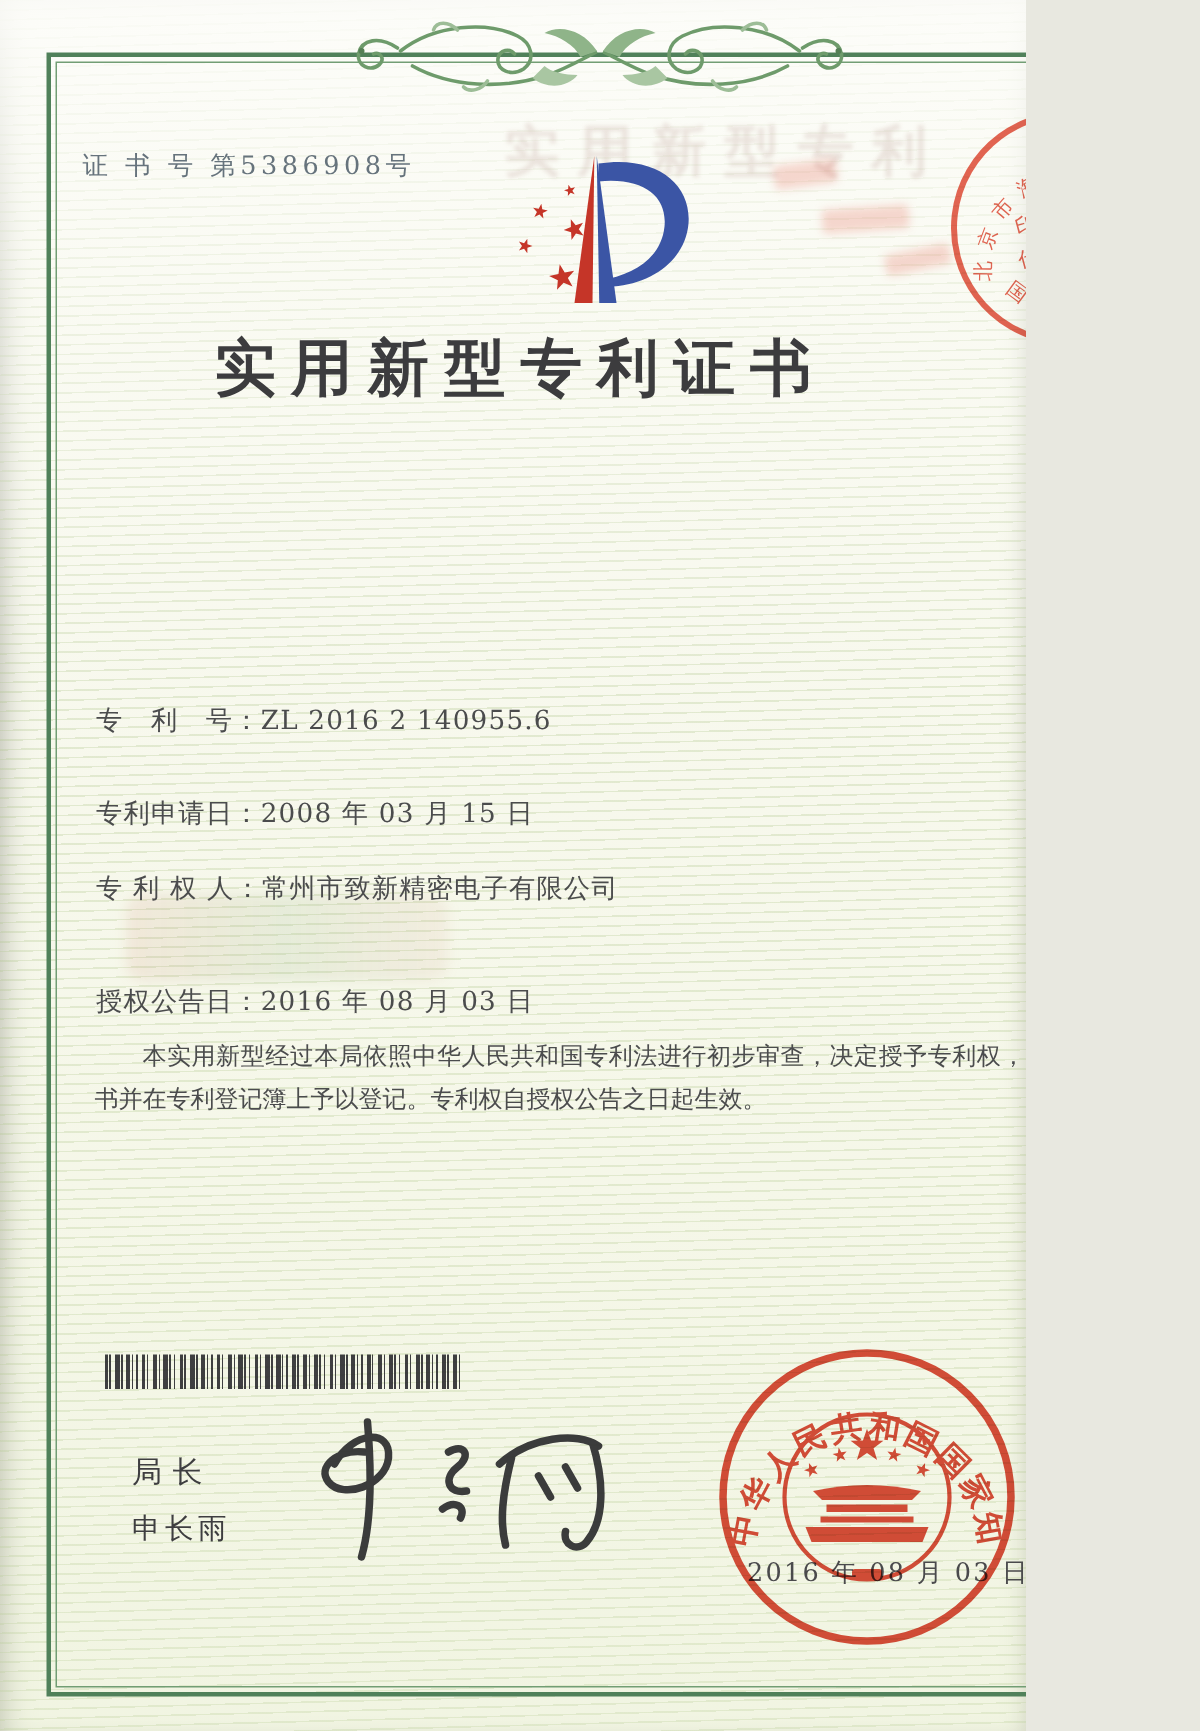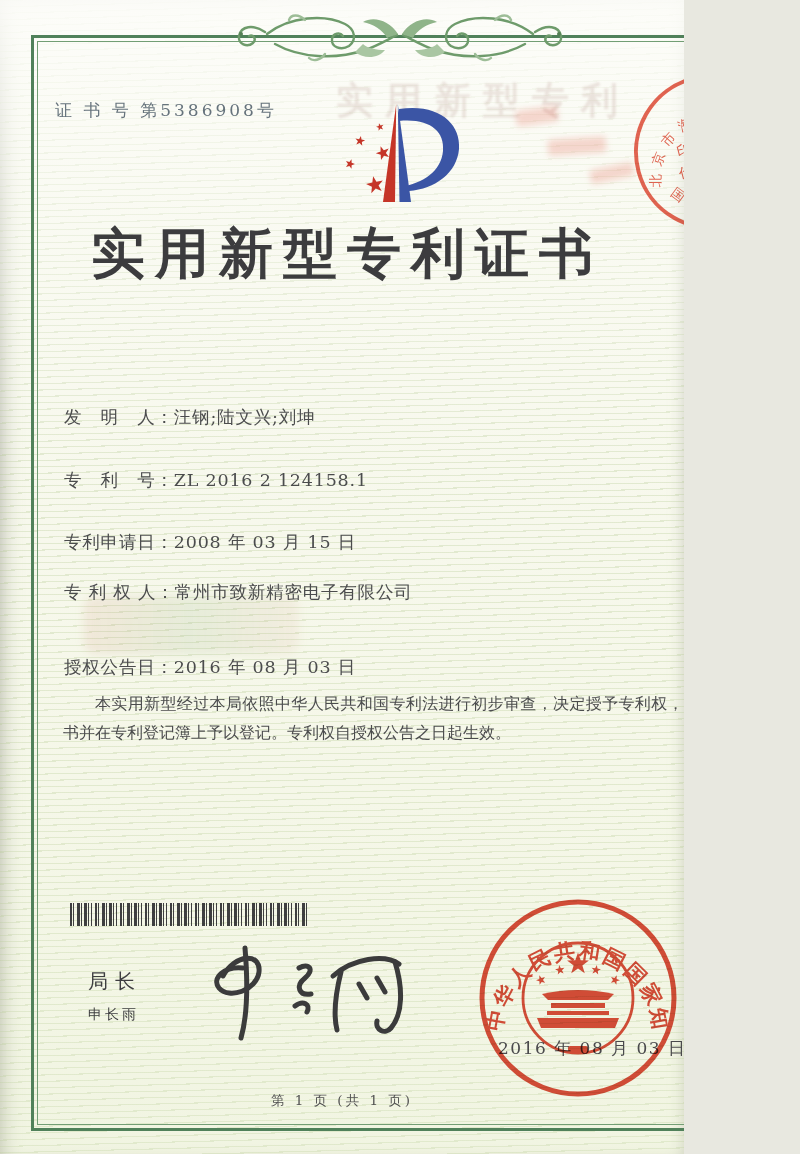--- a/index.html
+++ b/index.html
@@ -17,34 +17,34 @@
     background:linear-gradient(180deg,rgba(253,253,250,.92) 0%,rgba(253,253,250,.45) 18%,rgba(253,253,250,.08) 40%,rgba(234,241,211,.18) 72%,rgba(228,237,204,.32) 100%);}
   .frame{position:absolute;left:31px;top:35px;width:735px;height:1090px;border:3px solid #50815a;}
   .frame-inner{position:absolute;inset:3px;border:1px solid #729e74;}
   .cert-number{position:absolute;left:55px;top:99px;font-size:17px;letter-spacing:3px;color:#66737c;}
   .ghost-title{position:absolute;left:336px;top:76px;font-size:37px;font-weight:bold;letter-spacing:12px;
     color:rgba(168,128,122,.20);filter:blur(1.3px);white-space:nowrap;}
   .ghost-red{position:absolute;background:rgba(224,96,80,.24);filter:blur(3px);border-radius:3px;}
   .ghost-mid{position:absolute;left:84px;top:596px;width:215px;height:58px;border-radius:12px;
     background:linear-gradient(90deg,rgba(205,122,96,.12),rgba(142,170,120,.15),rgba(205,122,96,.08));filter:blur(4px);}
   .logo{position:absolute;left:333px;top:101px;}
-  .title{position:absolute;left:0;right:0;top:218px;text-align:center;font-size:54px;font-weight:700;
+  .title{position:absolute;left:0;right:0;top:218px;text-align:center;font-size:41px;font-weight:700;
     letter-spacing:10px;text-indent:10px;color:#3c3c3e;}
   .field{position:absolute;left:64px;font-size:17.5px;color:#4b4c4d;letter-spacing:.8px;white-space:nowrap;}
   .body-text{position:absolute;left:63px;top:690px;width:686px;font-size:16px;line-height:28.5px;
     color:#4b4c4d;text-align:justify;}
   .body-text p{margin:0;text-indent:2em;}
   .barcode{position:absolute;left:70px;top:903px;width:238px;height:23px;opacity:.88;
     background:repeating-linear-gradient(90deg,
       #26262a 0 2px,transparent 2px 3px,#26262a 3px 4px,transparent 4px 7px,
       #26262a 7px 10px,transparent 10px 11px,#26262a 11px 12px,transparent 12px 14px,
       #26262a 14px 17px,transparent 17px 18px,#26262a 18px 19px,transparent 19px 21px,
       #26262a 21px 22px,transparent 22px 25px);}
   .signer-title{position:absolute;left:88px;top:968px;font-size:20px;letter-spacing:7px;color:#3e3e40;}
-  .signer-name{position:absolute;left:88px;top:1006px;font-size:14px;letter-spacing:3px;color:#3e3e40;}
+  .signer-name{position:absolute;left:88px;top:1006px;font-size:19px;letter-spacing:3px;color:#3e3e40;}
   .signature{position:absolute;left:195px;top:942px;}
   .issue-date{position:absolute;left:498px;top:1037px;font-size:17px;letter-spacing:1.5px;color:#4a4a4c;white-space:nowrap;}
   .seal{mix-blend-mode:multiply;}
   .official-seal{position:absolute;left:474px;top:894px;}
   .tax-seal{position:absolute;left:628px;top:68px;opacity:.88;}
   .page-footer{position:absolute;left:0;right:0;top:1092px;text-align:center;font-size:13.5px;
     letter-spacing:3px;color:#525252;}
   .ornament-top{position:absolute;left:205px;top:6px;}
   .corner-flourish{position:absolute;left:686px;top:998px;}
 </style>
@@ -115,22 +115,21 @@
       <text font-size="13.5" letter-spacing="4" font-family="'DejaVu Serif','Liberation Serif',serif">
         <textPath href="#tax-arc-bot" startOffset="2">国家知识产权局</textPath>
       </text>
       <text x="0" y="-4" text-anchor="middle" font-size="14.5" letter-spacing="3">印 花 税</text>
       <text x="0" y="17" text-anchor="middle" font-size="13.5" letter-spacing="1.5">代扣专用章</text>
     </g>
   </svg>
 
   <div class="title">实用新型专利证书</div>
 
-  <div class="field" style="top:405px">发　明　人：汪钢;陆文兴;刘坤</div>
-  <div class="field" style="top:468px">专　利　号：ZL 2016 2 124158.1</div>
+  <div class="field" style="top:468px">专　利　号：ZL 2016 2 140955.6</div>
   <div class="field" style="top:530px">专利申请日：2008 年 03 月 15 日</div>
   <div class="field" style="top:580px">专 利 权 人：常州市致新精密电子有限公司</div>
   <div class="field" style="top:655px">授权公告日：2016 年 08 月 03 日</div>
 
   <div class="body-text">
     <p>本实用新型经过本局依照中华人民共和国专利法进行初步审查，决定授予专利权，颁发本证书并在专利登记簿上予以登记。专利权自授权公告之日起生效。</p>
   </div>
 
   <div class="barcode"></div>
 
@@ -182,15 +181,14 @@
     <g fill="none" stroke="#55855c" stroke-width="2.4" stroke-linecap="round">
       <path d="M88,2 C80,45 66,75 44,95 C28,109 14,116 6,126"></path>
       <path d="M44,95 C34,88 33,76 43,71 C51,67 58,74 53,81 C50,85 45,84 44,80"></path>
       <path d="M60,30 C52,24 44,26 44,34"></path>
       <path d="M78,80 C84,86 84,94 76,96"></path>
       <path d="M70,55 C80,60 88,56 90,46 C82,50 74,48 70,42 Z" fill="#7fa87e" stroke="none"></path>
       <path d="M24,112 C14,104 4,106 2,116 C10,114 18,118 20,126 Z" fill="#7fa87e" stroke="none"></path>
     </g>
   </svg>
 
-  <div class="page-footer">第 1 页 (共 1 页)</div>
 
 </div>
 
 </body></html>

